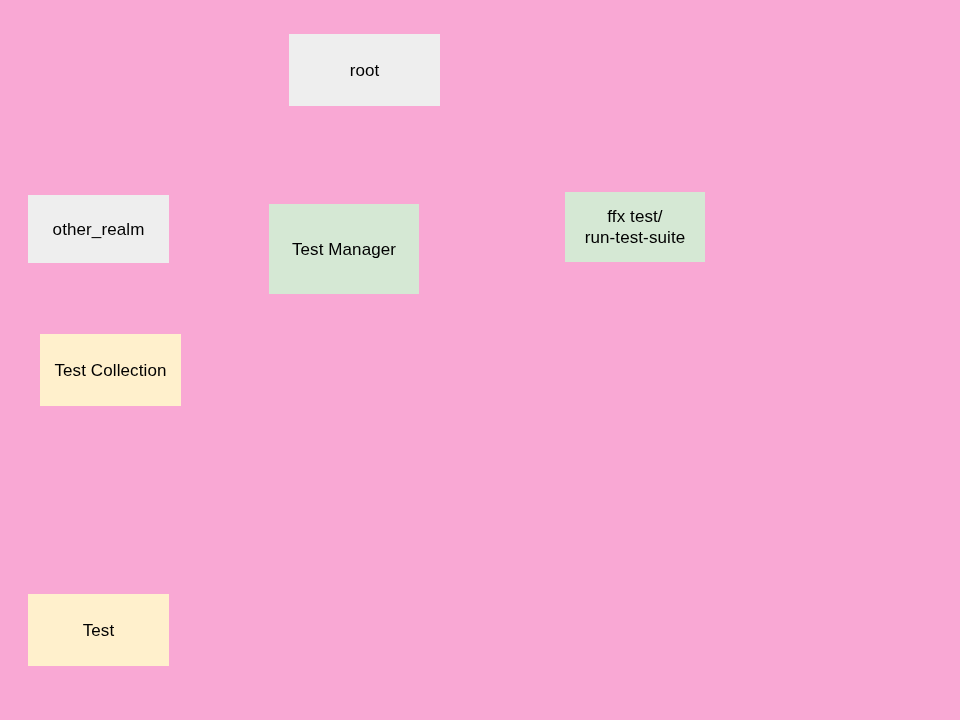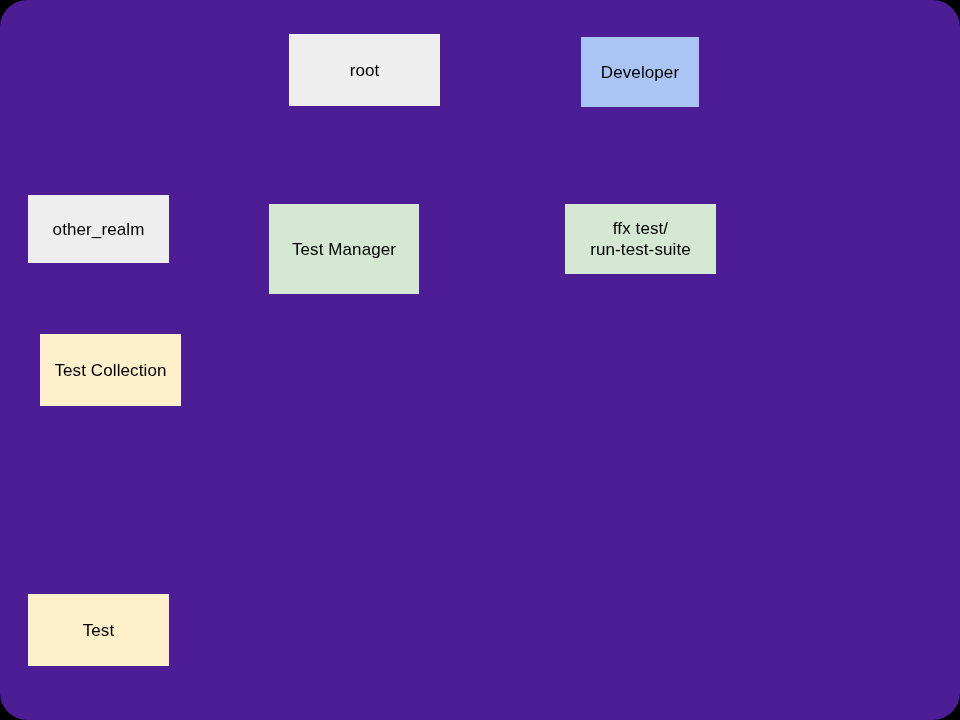--- a/index.html
+++ b/index.html
@@ -34,22 +34,21 @@
     font-weight: 400;
     letter-spacing: 0.1px;
     white-space: pre-line;
     padding: 2px 4px;
     user-select: none;
   }
 </style>
 </head>
 <body>
 
-<div id="canvas" style="background: #4c1d95; border-radius: 27px;">
+<div id="canvas" style="background: #f9a8d4;">
     <div class="node" style="left: 289px; top: 34px; width: 151px; height: 72px; background: rgb(238, 238, 238); color: rgb(0, 0, 0);">root</div>
-    <div class="node" style="left: 581px; top: 37px; width: 118px; height: 70px; background: rgb(169, 196, 245); color: rgb(0, 0, 0);">Developer</div>
     <div class="node" style="left: 28px; top: 195px; width: 141px; height: 68px; background: rgb(238, 238, 238); color: rgb(0, 0, 0);">other_realm</div>
     <div class="node" style="left: 269px; top: 204px; width: 150px; height: 90px; background: rgb(213, 232, 212); color: rgb(0, 0, 0);">Test Manager</div>
-    <div class="node" style="left: 565px; top: 204px; width: 151px; height: 70px; background: rgb(213, 232, 212); color: rgb(0, 0, 0);">ffx test/
+    <div class="node" style="left: 565px; top: 192px; width: 140px; height: 70px; background: rgb(213, 232, 212); color: rgb(0, 0, 0);">ffx test/
 run-test-suite</div>
     <div class="node" style="left: 28px; top: 334px; width: 141px; height: 72px; background: rgb(255, 240, 204); color: rgb(0, 0, 0); margin-left: 12px;">Test Collection</div>
     <div class="node" style="left: 28px; top: 594px; width: 141px; height: 72px; background: rgb(255, 240, 204); color: rgb(0, 0, 0);">Test</div>
   </div>
 
 </body></html>

